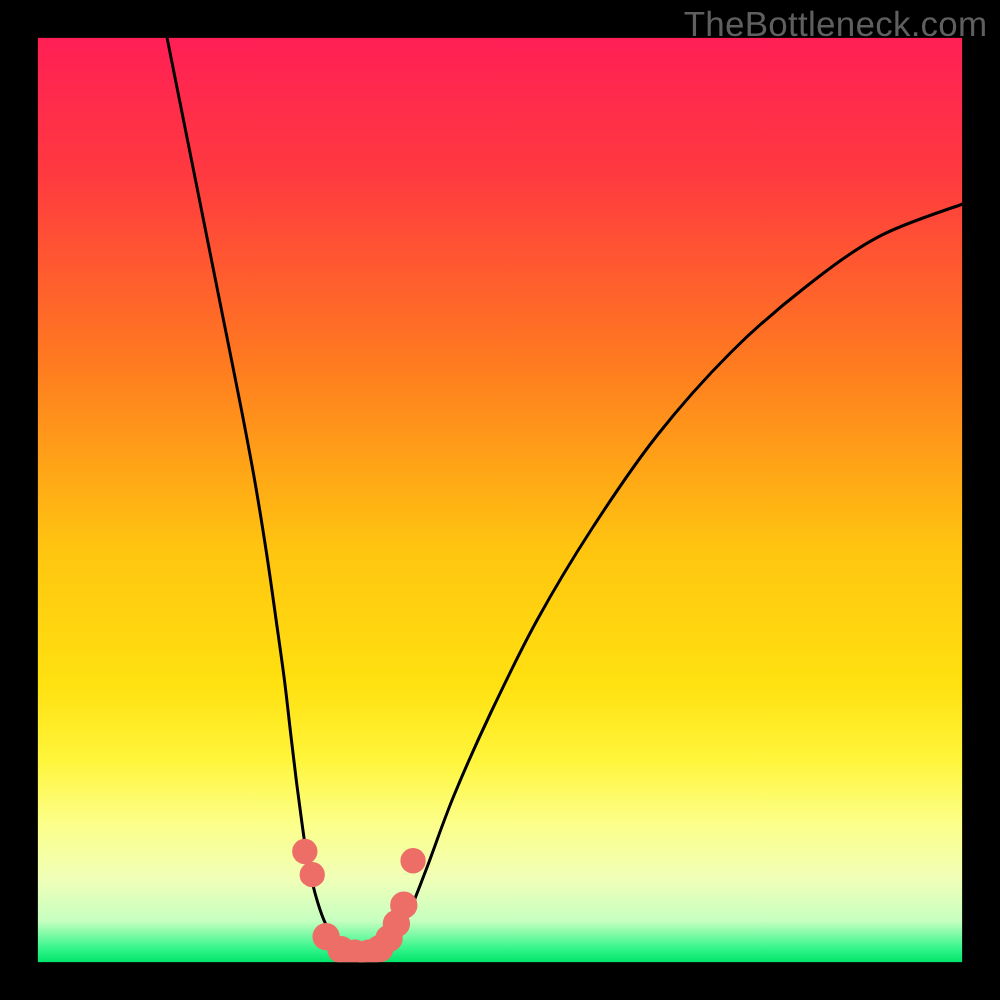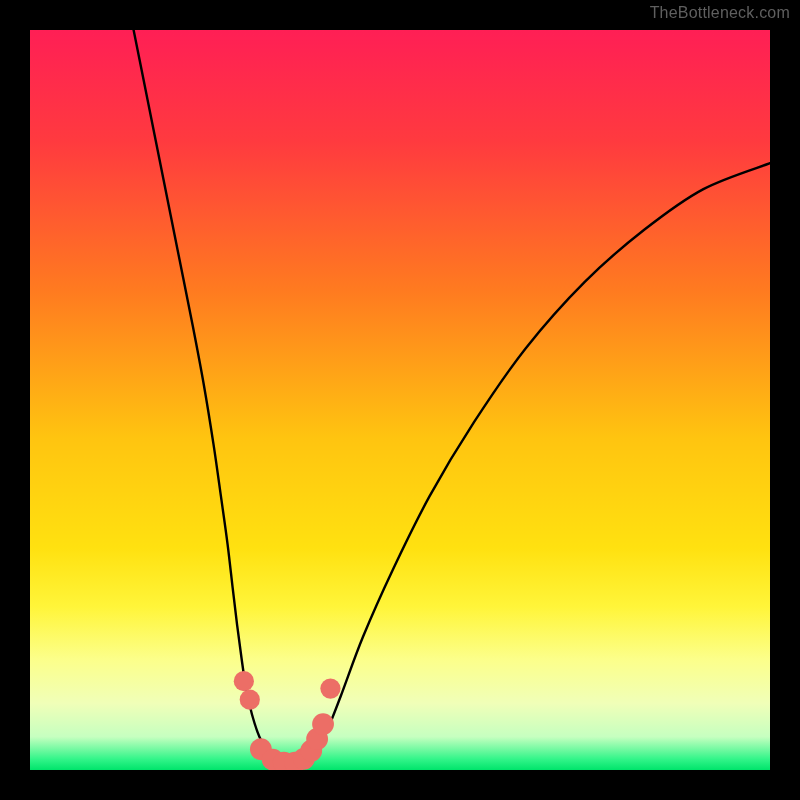--- a/index.html
+++ b/index.html
@@ -38,21 +38,21 @@
     left: 0;
     top: 0;
     width: 100%;
     height: 100%;
   }
   .watermark {
     position: absolute;
     top: 4px;
     right: 10px;
     font-family: Arial, Helvetica, sans-serif;
-    font-size: 16px;
+    font-size: 28px;
     color: #5f5f5f;
     letter-spacing: 0.2px;
   }
 </style>
 </head>
 <body>
 
 <div class="frame">
 
   <div class="watermark">TheBottleneck.com</div>

